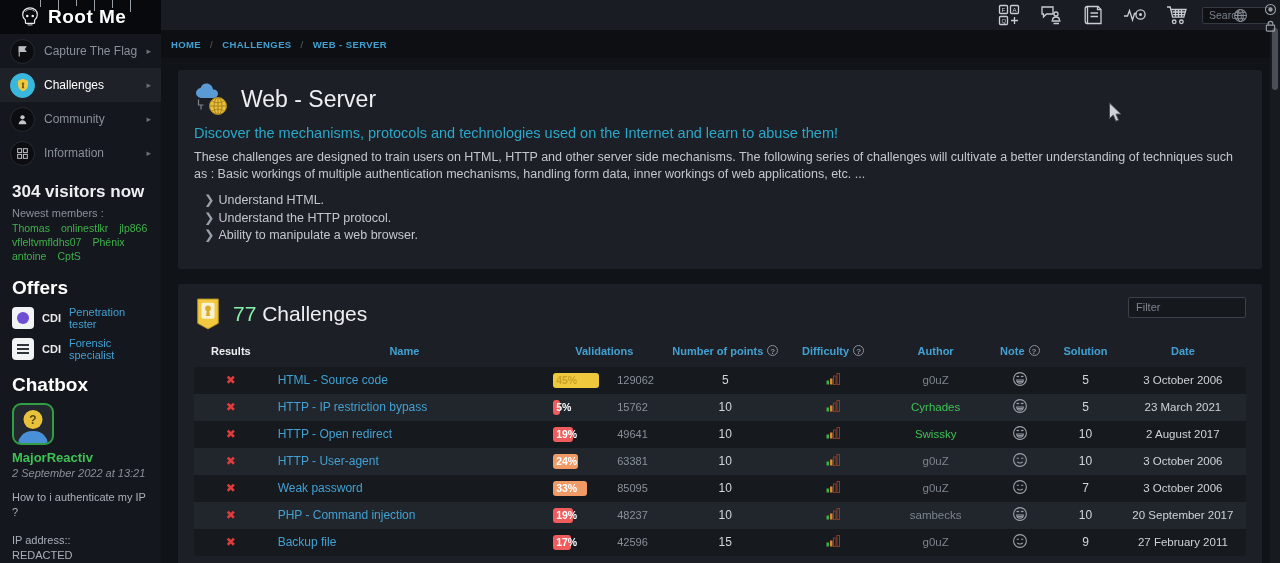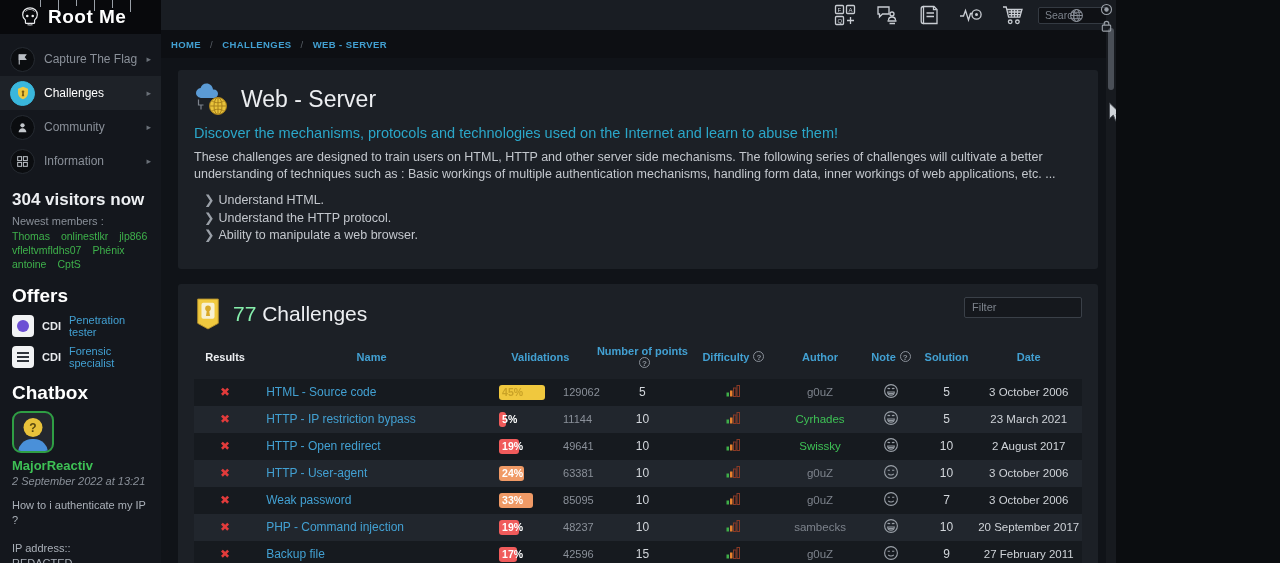--- a/index.html
+++ b/index.html
@@ -1,25 +1,25 @@
 <!DOCTYPE html>
 <html><head>
 <meta charset="utf-8">
 <style>
   html,body{margin:0;padding:0;background:#0b0d10;}
   *{box-sizing:border-box;font-family:"Liberation Sans","DejaVu Sans",sans-serif;}
   a{cursor:pointer;}
-  .screen{position:relative;width:1116px;height:563px;background:#101318;overflow:hidden;text-decoration:underline;}
+  .screen{position:relative;width:1280px;height:563px;background:#101318;overflow:hidden;text-decoration:underline;}
 
   
   .sidebar{position:absolute;left:0;top:0;width:161px;height:563px;background:#14171d;z-index:2;}
   .logo-bar{height:34px;background:#08090c;display:flex;align-items:center;gap:7px;padding-left:12px;position:relative;}
   .strings span{position:absolute;top:0;width:1px;background:#9aa0a8;}
   .logo-text{color:#ffffff;font-size:19px;font-weight:bold;letter-spacing:.5px;}
-  .menu{padding-top:8px;}
+  .menu{padding-top:0;}
   .menu-item{display:flex;align-items:center;gap:9px;height:34px;padding:0 10px;color:#8a9099;font-size:12px;cursor:pointer;}
   .menu-item.active{background:#1e2228;color:#ffffff;}
   .icon-circle{width:25px;height:25px;border-radius:50%;background:#0b0d10;border:1px solid #262b32;display:flex;align-items:center;justify-content:center;flex:none;}
   .menu-item.active .icon-circle{background:#3ab7dc;border-color:#3ab7dc;}
   .chevron{margin-left:auto;color:#6a7078;font-size:9px;}
   .visitors{color:#eceef1;font-size:17px;font-weight:bold;margin:12px 12px 5px;}
   .newest-label{color:#8a9099;font-size:11px;margin:0 12px 3px;}
   .members{display:flex;flex-wrap:wrap;column-gap:11px;row-gap:2px;margin:0 12px;font-size:10.5px;line-height:12px;}
   .members a{color:#3eb14b;text-decoration:none;}
   .section-title{color:#ffffff;font-size:19px;font-weight:bold;margin:15px 12px 7px;}
@@ -368,21 +368,21 @@
               </tr>
               <tr>
                 <td class="result"><span>✖</span></td>
                 <td class="name"><a>HTTP - IP restriction bypass</a></td>
                 <td class="valid">
                   <div class="wrap">
                     <div class="bar-wrap">
                       <div class="pctbar" style="width: 7px; background: rgb(240, 91, 91);"></div>
                       <span class="bar-label">5%</span>
                     </div>
-                    <span class="count-num">11144</span>
+                    <span class="count-num">15762</span>
                   </div>
                 </td>
                 <td>10</td>
                 <td><span><svg width="15" height="13" viewBox="0 0 15 13">
                       <rect x="0.5" y="8.5" width="2.5" height="4" fill="#3fae49"></rect>
                       <rect x="4" y="6.5" width="2.5" height="6" fill="#e8822f"></rect>
                       <rect x="7.5" y="4" width="2.5" height="8.5" fill="none" stroke="#8a3a26"></rect>
                       <rect x="11" y="1.5" width="2.5" height="11" fill="none" stroke="#8a3a26"></rect>
                     </svg></span></td>
                 <td class="author green"><a>Cyrhades</a></td>

